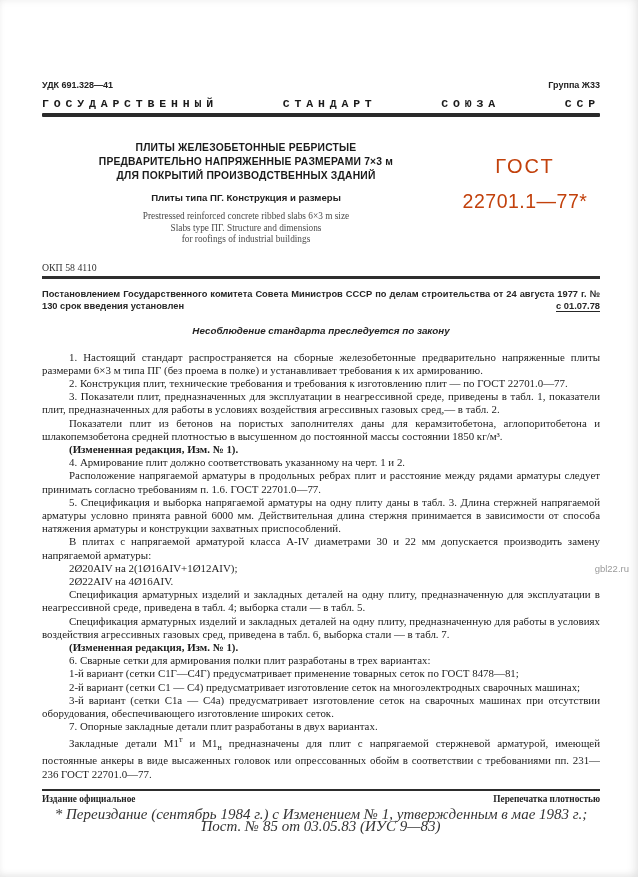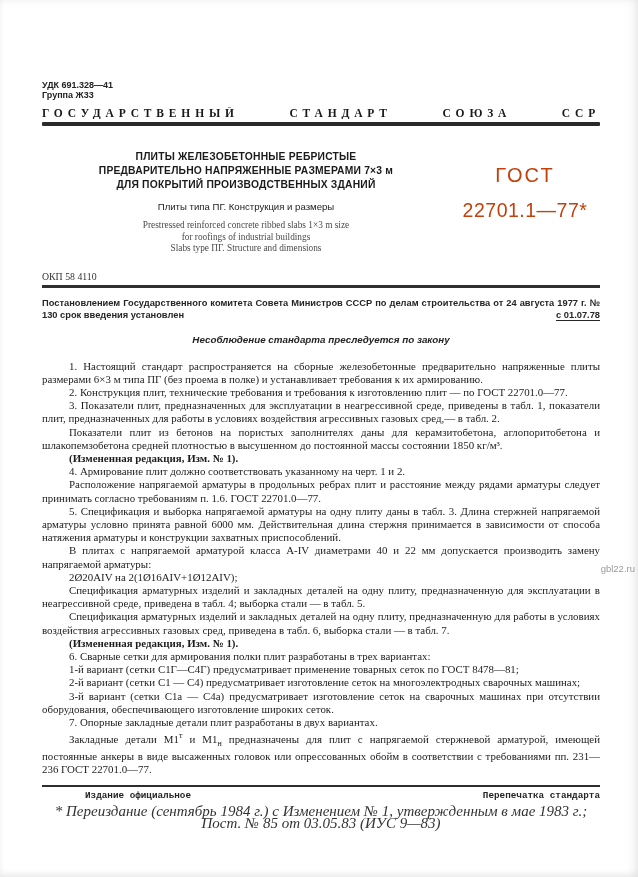--- a/index.html
+++ b/index.html
@@ -11,42 +11,42 @@
     box-shadow:inset -4px 0 8px rgba(0,0,0,0.07), inset 0 -3px 6px rgba(0,0,0,0.05);
     overflow:hidden;
     color:#1e1e1e;
     box-sizing:border-box;
     padding:80px 38px 0 42px;
     font-family:"Liberation Serif", serif;
   }
   .topmeta{
     display:flex;justify-content:space-between;
     font-family:"Liberation Sans", sans-serif;
-    font-size:9px;font-weight:bold;color:#222;flex-direction:column;
+    font-size:9px;font-weight:bold;color:#222;
   }
   .org-line{
     margin-top:7px;
-    font-family:Liberation Serif, serif;
+    font-family:Liberation Mono, monospace;
     font-weight:bold;font-size:11.5px;color:#1a1a1a;
     letter-spacing:0.42em;
     text-align:justify;text-align-last:justify;
     white-space:nowrap;overflow:hidden;
   }
   .rule-heavy{height:4px;background:#2a2a2a;margin-top:3px;border-radius:1px;}
   .rule-med{height:3px;background:#2f2f2f;margin-top:3px;}
   .title-area{display:flex;margin-top:24px;}
   .title-left{width:408px;text-align:center;}
   .t-main{
     font-family:"Liberation Sans", sans-serif;
     font-weight:bold;font-size:10.3px;line-height:14px;color:#1b1b1b;
     letter-spacing:0.02em;
   }
   .t-sub{
     font-family:"Liberation Sans", sans-serif;
-    font-weight:normal;font-size:9.6px;margin-top:9px;color:#222;
+    font-weight:bold;font-size:9.6px;margin-top:9px;color:#222;
   }
   .t-en{
     font-size:9.3px;line-height:11.5px;margin-top:8px;color:#4a4a4a;
   }
   .title-right{
     flex:1;text-align:center;
     font-family:"Liberation Sans", sans-serif;
     font-weight:normal;color:#c2410c;
     padding-top:14px;
   }
@@ -74,30 +74,30 @@
   .body p{
     margin:0;font-size:10.9px;line-height:13.2px;
     text-align:justify;text-indent:27px;color:#1c1c1c;
   }
   .body p.bold{font-weight:bold;}
   .body p.formula{text-align:left;}
   sup,sub{font-size:8px;}
   .footer-rule{height:2px;background:#2d2d2d;margin-top:8px;}
   .footer-row{
     display:flex;justify-content:space-between;margin-top:3px;
-    font-family:Liberation Mono, monospace;
-    font-weight:bold;font-size:9.3px;color:#242424;margin-left:43px;
+    font-family:Liberation Serif, serif;
+    font-weight:bold;font-size:9.3px;color:#242424;
   }
   .footnote{
     margin-top:4px;text-align:center;font-style:italic;
     font-size:15px;line-height:12px;color:#333;
   }
   .page-number{margin-top:14px;font-size:10px;color:#444;}
   .watermark{
-    position:absolute;right:3px;top:563px;
+    position:absolute;right:9px;top:563px;
     font-family:"Liberation Sans", sans-serif;
     font-size:9.5px;color:#9a9a9a;
   }
 </style>
 </head>
 <body>
 
 <div class="page">
 
   <div class="topmeta">
@@ -108,23 +108,23 @@
   <div class="org-line">ГОСУДАРСТВЕННЫЙ СТАНДАРТ СОЮЗА ССР</div>
   <div class="rule-heavy"></div>
 
   <div class="title-area">
     <div class="title-left">
       <div class="t-main">ПЛИТЫ ЖЕЛЕЗОБЕТОННЫЕ РЕБРИСТЫЕ</div>
       <div class="t-main">ПРЕДВАРИТЕЛЬНО НАПРЯЖЕННЫЕ РАЗМЕРАМИ 7×3 м</div>
       <div class="t-main">ДЛЯ ПОКРЫТИЙ ПРОИЗВОДСТВЕННЫХ ЗДАНИЙ</div>
       <div class="t-sub">Плиты типа ПГ. Конструкция и размеры</div>
       <div class="t-en">
-        <div>Prestressed reinforced concrete ribbed slabs 1×3 m size</div>
+        <div>Prestressed reinforced concrete ribbed slabs 6×3 m size</div>
+        <div>Slabs type ПГ. Structure and dimensions</div>
         <div>for roofings of industrial buildings</div>
-        <div>Slabs type ПГ. Structure and dimensions</div>
       </div>
     </div>
     <div class="title-right">
       <div class="gost-label">ГОСТ</div>
       <div class="gost-number">22701.1—77*</div>
     </div>
   </div>
 
   <div class="okp">ОКП 58 4110</div>
   <div class="rule-med"></div>
@@ -140,37 +140,38 @@
 
   <div class="body">
     <p>1. Настоящий стандарт распространяется на сборные железобетонные предварительно напряженные плиты размерами 6×3 м типа ПГ (без проема в полке) и устанавливает требования к их армированию.</p>
     <p>2. Конструкция плит, технические требования и требования к изготовлению плит — по ГОСТ 22701.0—77.</p>
     <p>3. Показатели плит, предназначенных для эксплуатации в неагрессивной среде, приведены в табл. 1, показатели плит, предназначенных для работы в условиях воздействия агрессивных газовых сред,— в табл. 2.</p>
     <p>Показатели плит из бетонов на пористых заполнителях даны для керамзитобетона, аглопоритобетона и шлакопемзобетона средней плотностью в высушенном до постоянной массы состоянии 1850 кг/м³.</p>
     <p class="bold">(Измененная редакция, Изм. № 1).</p>
     <p>4. Армирование плит должно соответствовать указанному на черт. 1 и 2.</p>
     <p>Расположение напрягаемой арматуры в продольных ребрах плит и расстояние между рядами арматуры следует принимать согласно требованиям п. 1.6. ГОСТ 22701.0—77.</p>
     <p>5. Спецификация и выборка напрягаемой арматуры на одну плиту даны в табл. 3. Длина стержней напрягаемой арматуры условно принята равной 6000 мм. Действительная длина стержня принимается в зависимости от способа натяжения арматуры и конструкции захватных приспособлений.</p>
-    <p>В плитах с напрягаемой арматурой класса А-IV диаметрами 40 и 22 мм допускается производить замену напрягаемой арматуры:</p>
+    <p>В плитах с напрягаемой арматурой класса А-IV диаметрами 30 и 22 мм допускается производить замену напрягаемой арматуры:</p>
     <p class="formula">2Ø20АIV на 2(1Ø16АIV+1Ø12АIV);</p>
+    <p class="formula">2Ø22АIV на 4Ø16АIV.</p>
     <p>Спецификация арматурных изделий и закладных деталей на одну плиту, предназначенную для эксплуатации в неагрессивной среде, приведена в табл. 4; выборка стали — в табл. 5.</p>
     <p>Спецификация арматурных изделий и закладных деталей на одну плиту, предназначенную для работы в условиях воздействия агрессивных газовых сред, приведена в табл. 6, выборка стали — в табл. 7.</p>
     <p class="bold">(Измененная редакция, Изм. № 1).</p>
     <p>6. Сварные сетки для армирования полки плит разработаны в трех вариантах:</p>
     <p>1-й вариант (сетки С1Г—С4Г) предусматривает применение товарных сеток по ГОСТ 8478—81;</p>
     <p>2-й вариант (сетки С1 — С4) предусматривает изготовление сеток на многоэлектродных сварочных машинах;</p>
     <p>3-й вариант (сетки С1а — С4а) предусматривает изготовление сеток на сварочных машинах при отсутствии оборудования, обеспечивающего изготовление широких сеток.</p>
     <p>7. Опорные закладные детали плит разработаны в двух вариантах.</p>
     <p><span>Закладные детали М1</span><sup>т</sup><span> и М1</span><sub>н</sub><span> предназначены для плит с напрягаемой стержневой арматурой, имеющей постоянные анкеры в виде высаженных головок или опрессованных обойм в соответствии с требованиями пп. 231—236 ГОСТ 22701.0—77.</span></p>
   </div>
 
   <div class="footer-rule"></div>
   <div class="footer-row">
     <span>Издание официальное</span>
-    <span>Перепечатка стандарта</span>
+    <span>Перепечатка плотностью</span>
   </div>
   <div class="footnote">
     <div>* Переиздание (сентябрь 1984 г.) с Изменением № 1, утвержденным в мае 1983 г.;</div>
     <div>Пост. № 85 от 03.05.83 (ИУС 9—83)</div>
   </div>
 
   <div class="watermark">gbl22.ru</div>
 </div>
 
 </body></html>

